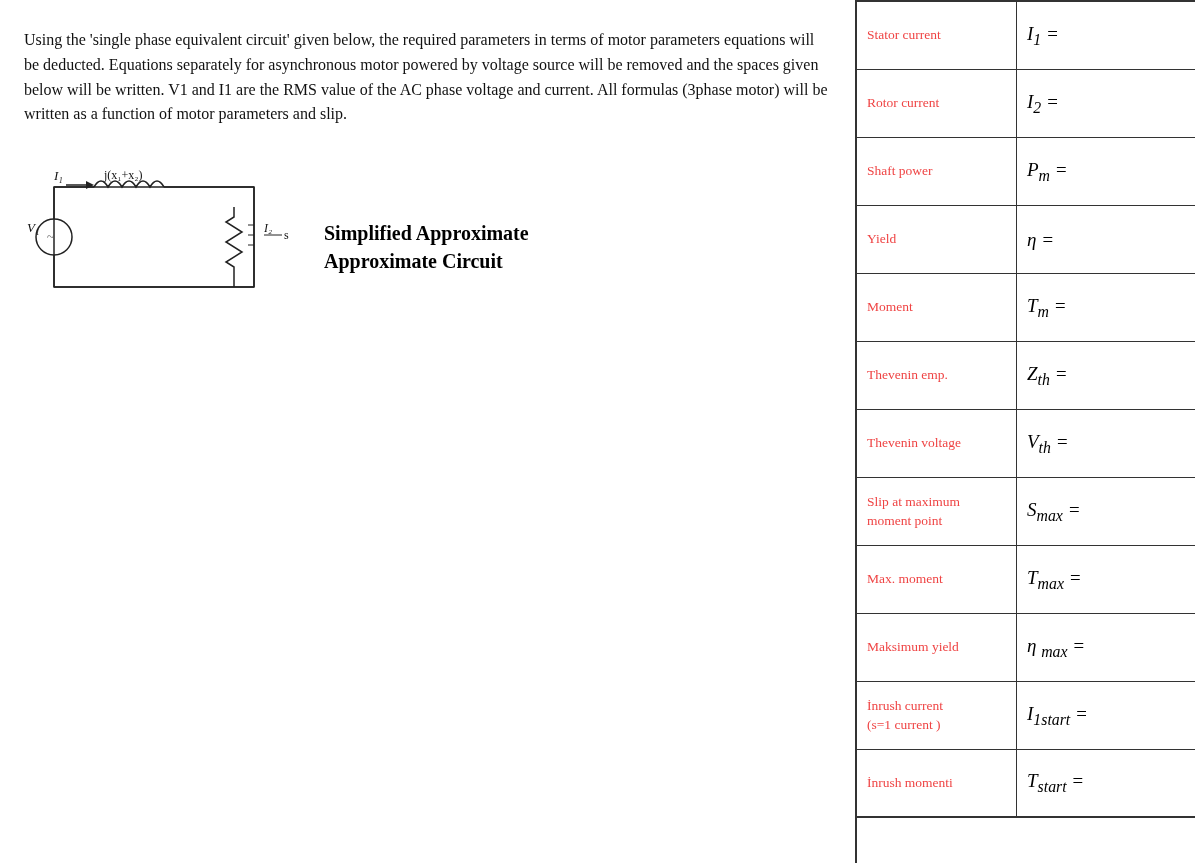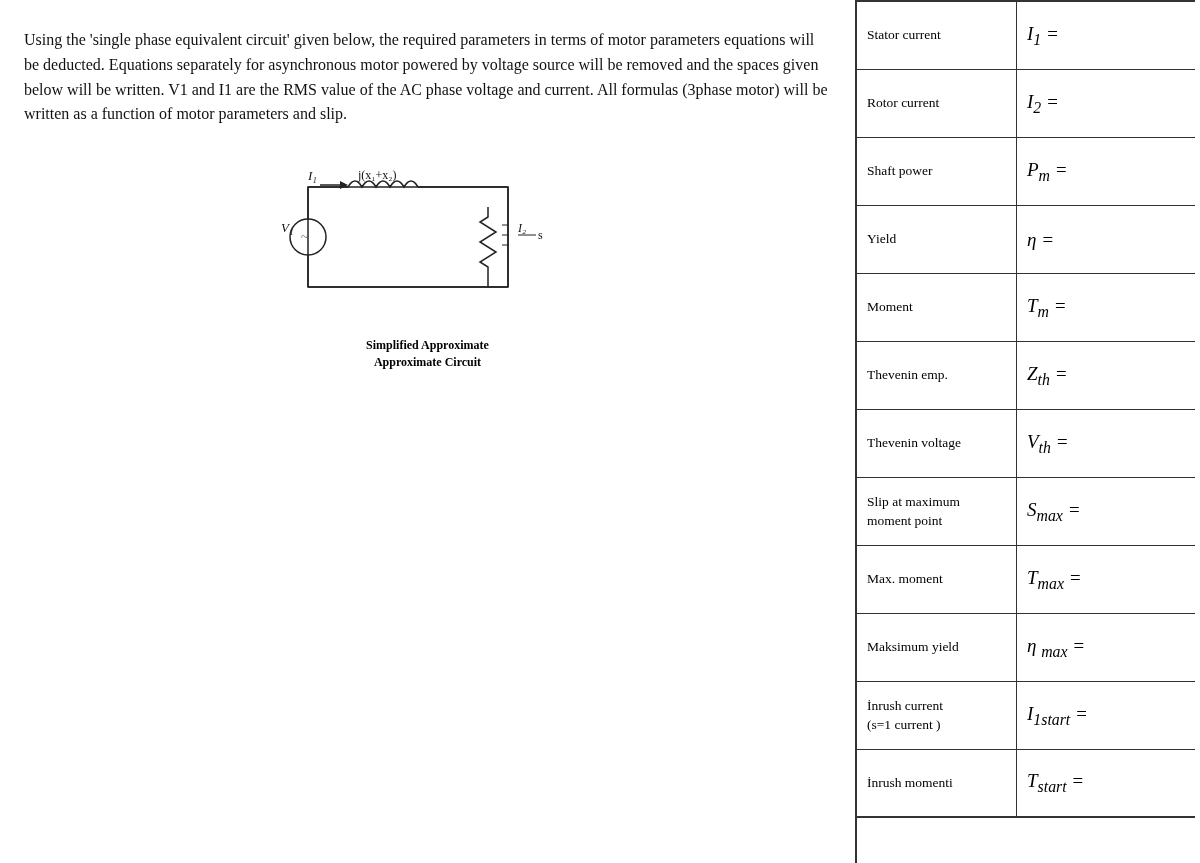--- a/index.html
+++ b/index.html
@@ -21,34 +21,33 @@
 
     .intro-text {
       font-size: 16px;
       line-height: 1.55;
       color: #111;
       margin-bottom: 30px;
     }
 
     .circuit-area {
       display: flex;
-      flex-direction: column;
+      flex-direction: row;
       align-items: center;
       margin-top: 10px;
     }
 
     .circuit-svg-wrapper {
       width: 300px;
       height: 170px;
     }
 
     .circuit-label {
-      text-align: center;
       font-weight: bold;
-      font-size: 12px;
+      font-size: 20px;
       margin-top: 10px;
       line-height: 1.4;
     }
 
     
     .right-panel {
       width: 340px;
       border-left: 2px solid #333;
       border-top: 2px solid #333;
       flex-shrink: 0;
@@ -59,21 +58,21 @@
       display: flex;
       flex-direction: row;
       border-bottom: 1.5px solid #333;
       min-height: 68px;
     }
 
     .param-label {
       width: 160px;
       padding: 8px 10px;
       font-size: 13.5px;
-      color: #000000;
+      color: #ef4444;
       border-right: 1.5px solid #333;
       display: flex;
       flex-direction: column;
       justify-content: center;
       line-height: 1.4;
     }
 
     .param-formula {
       flex: 1;
       padding: 8px 10px;

